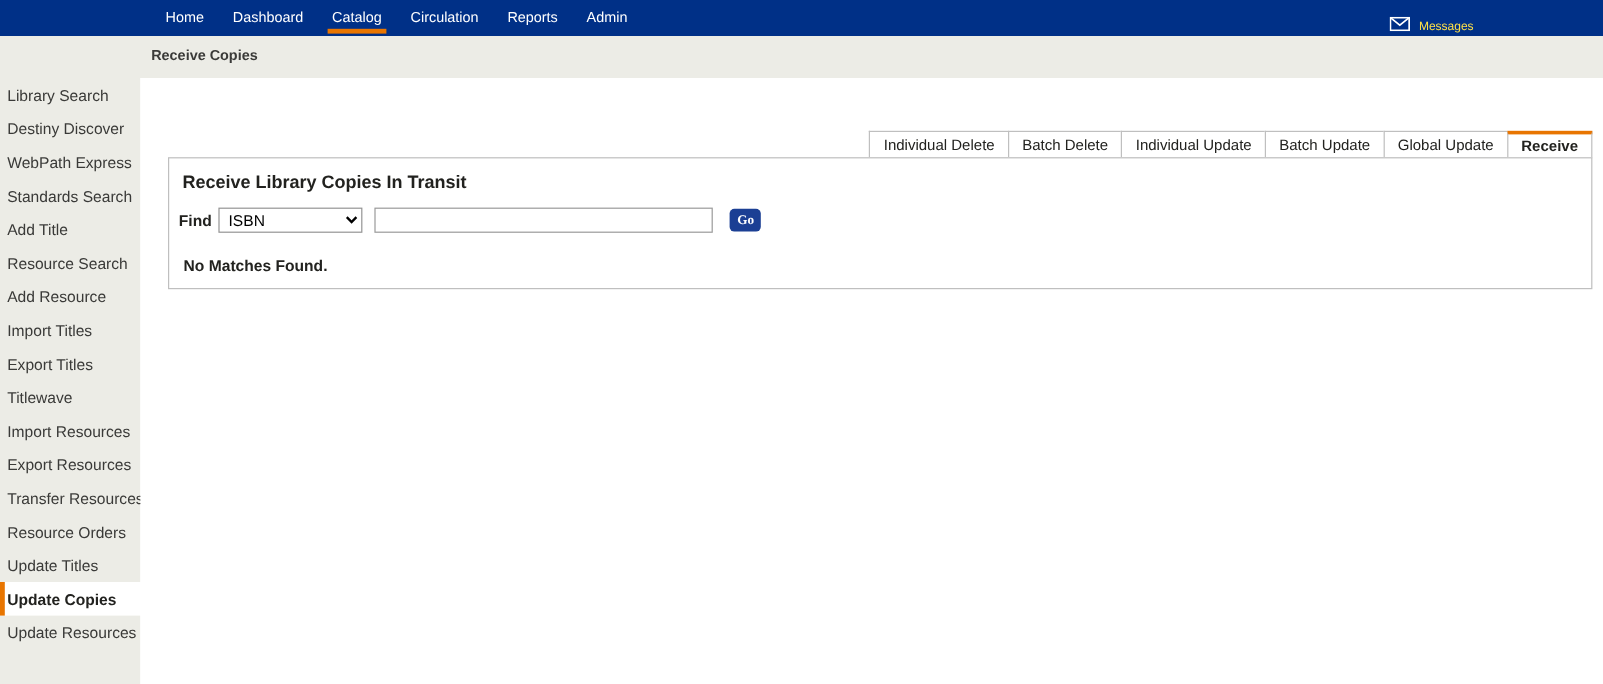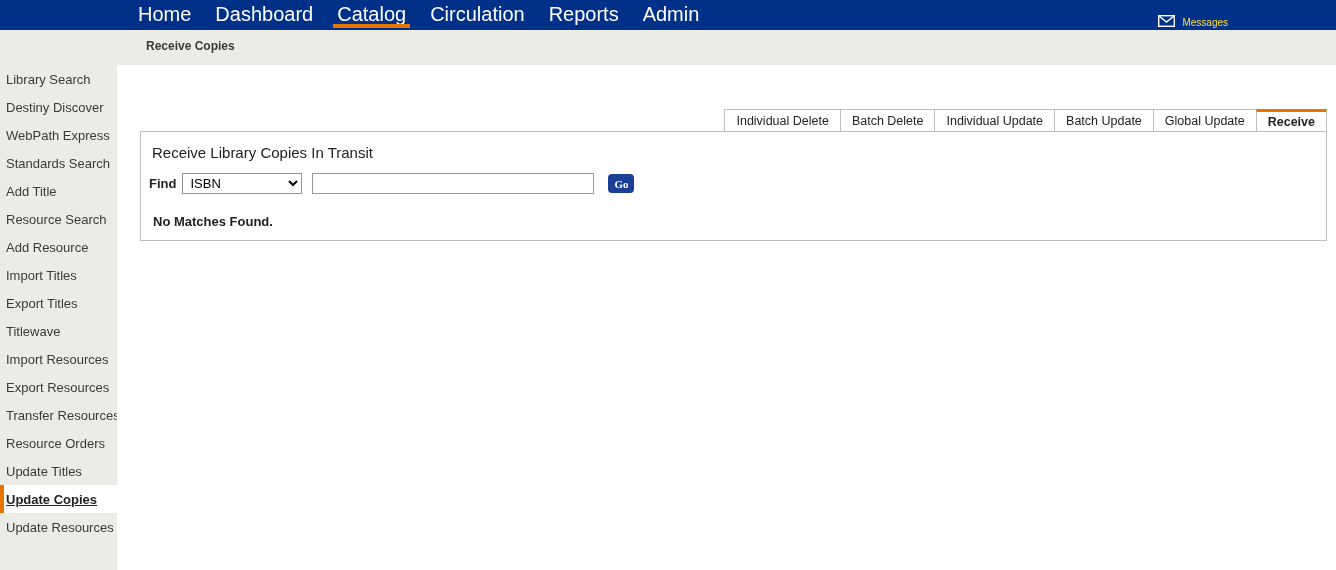--- a/index.html
+++ b/index.html
@@ -17,21 +17,21 @@
     width: 1336px; height: 30px;
     background: #003087;
     display: flex; align-items: flex-start;
   }
   #topnav-items {
     display: flex; align-items: flex-start;
     margin-left: 126px;
   }
   .navitem {
     color: #ffffff;
-    font-size: 20px;
+    font-size: 12px;
     line-height: 24px;
     padding: 2px 12px 0 12px;
     white-space: nowrap;
     position: relative;
     cursor: pointer;
   }
   .navitem.active::after {
     content: "";
     position: absolute;
     left: 8px; right: 8px; bottom: -2px;
@@ -58,21 +58,20 @@
     width: 1336px; height: 35px;
     background: #ECECE6;
   }
   #breadcrumb {
     position: absolute;
     left: 126px; top: 9px;
     font-size: 12px;
     font-weight: bold;
     color: #3A3A38;
     white-space: nowrap;
-    margin-left: 20px;
   }
 
   
   #sidebar {
     position: absolute; left: 0; top: 65px;
     width: 117px; height: 505px;
     background: #ECECE6;
   }
   .side-item {
     position: relative;
@@ -82,21 +81,20 @@
     font-size: 13px;
     color: #3A3A38;
     white-space: nowrap;
     cursor: pointer;
   }
   .side-item.active {
     background: #ffffff;
     font-weight: bold;
     color: #22221F;
     width: 118px;
-    text-decoration: underline;
   }
   .side-item.active::before {
     content: "";
     position: absolute;
     left: 0; top: 0; bottom: 0;
     width: 4px;
     background: #E87500;
   }
 
   
@@ -152,21 +150,21 @@
     position: absolute;
     left: 23px; top: 66px;
     width: 1187px; height: 110px;
     border: 1px solid #BFBFBF;
     background: #ffffff;
   }
   #panel-title {
     position: absolute;
     left: 11px; top: 12px;
     font-size: 15px;
-    font-weight: normal;
+    font-weight: bold;
     color: #22221F;
     white-space: nowrap;
   }
   #find-row {
     position: absolute;
     left: 8px; top: 41px;
     display: flex; align-items: center;
     gap: 6px;
   }
   #find-label {

